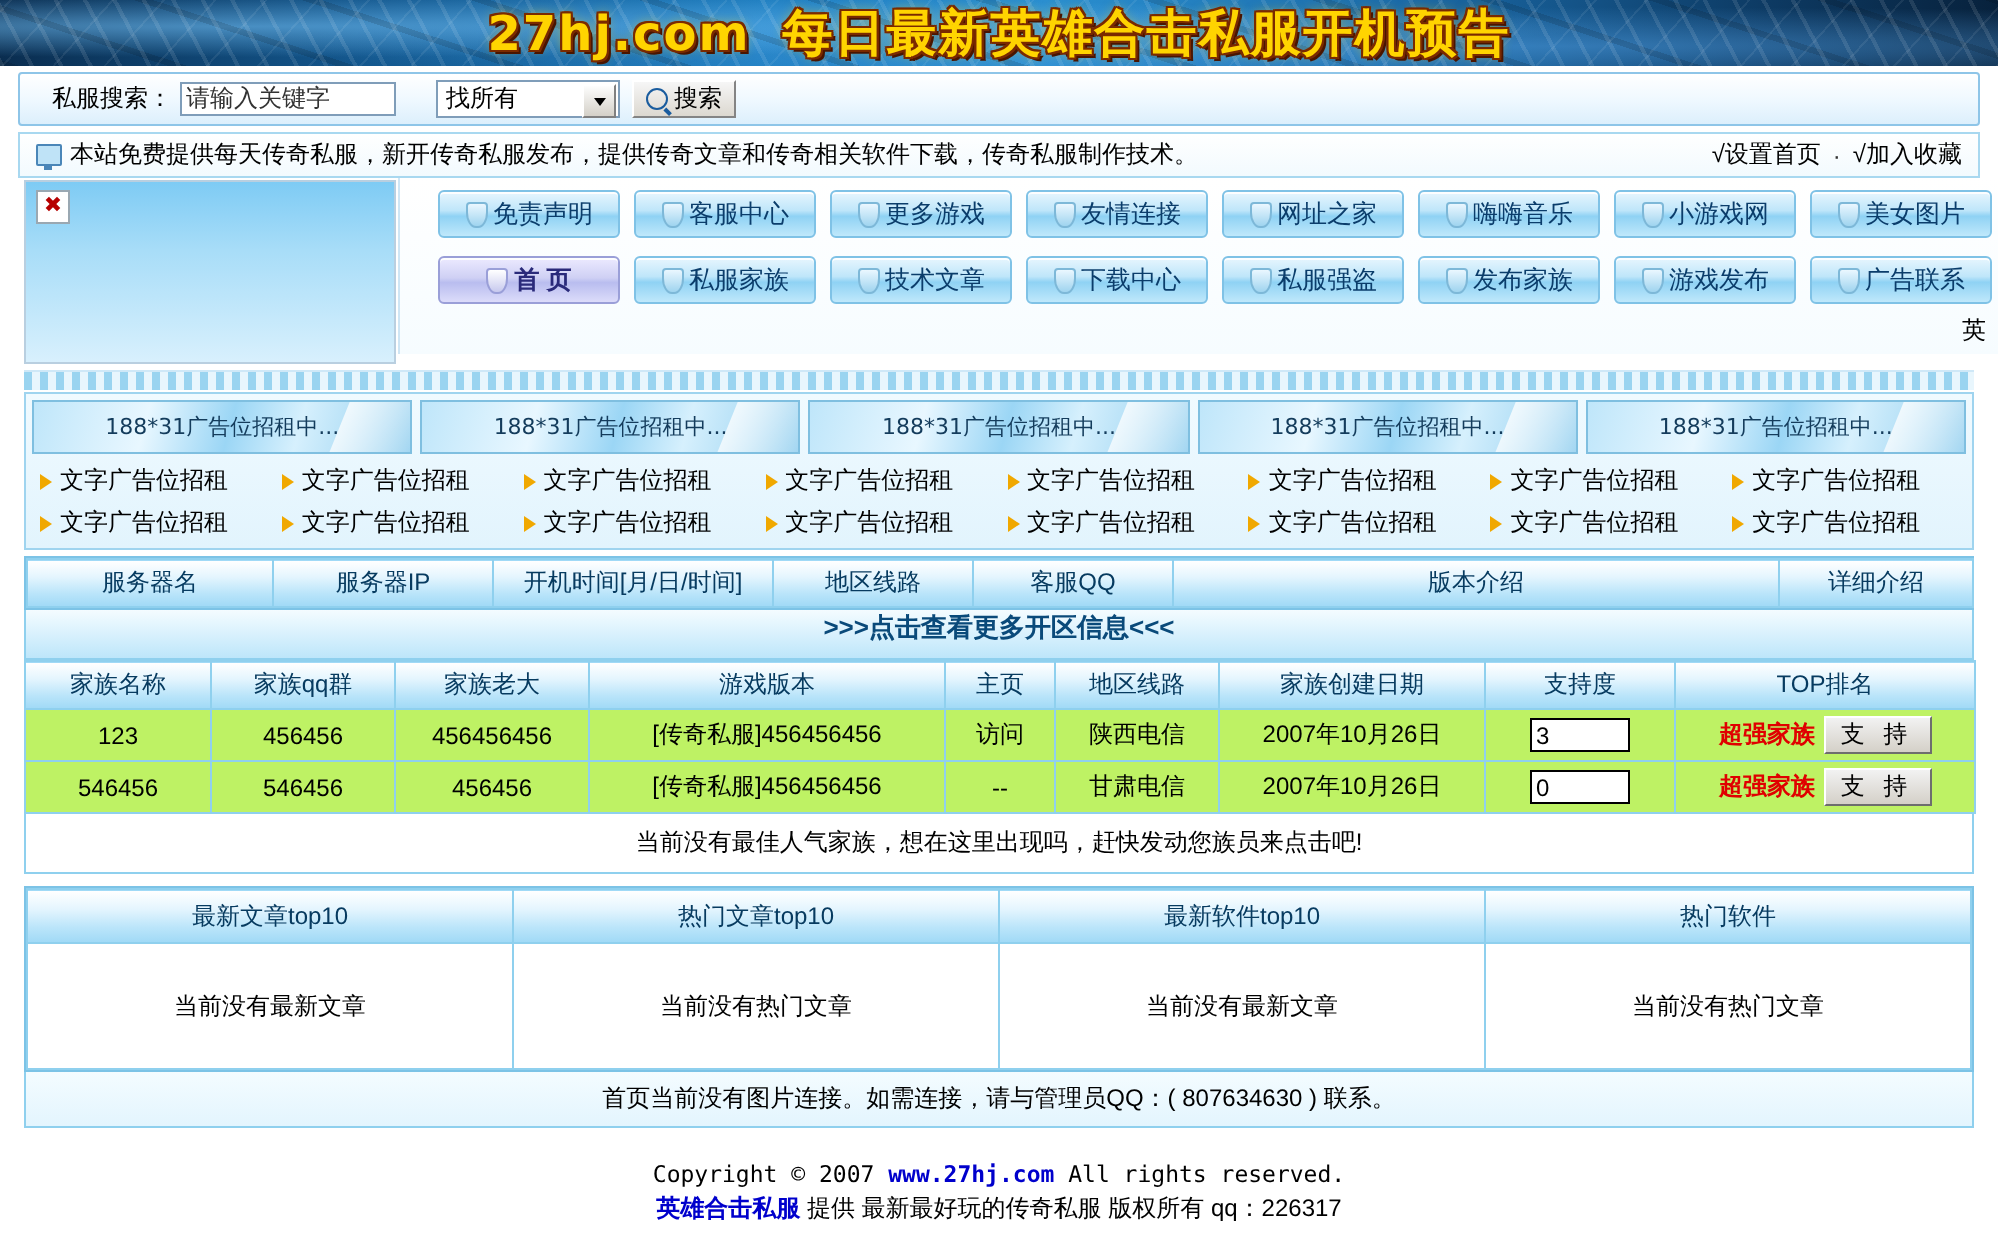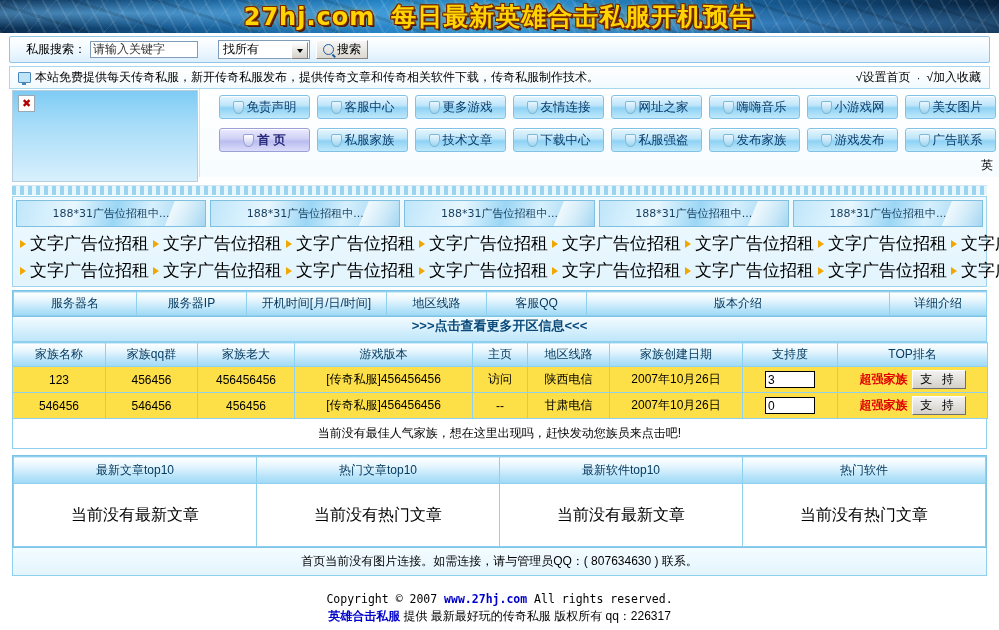--- a/index.html
+++ b/index.html
@@ -167,21 +167,21 @@
   }
   .adbanner:after{
     content:"";position:absolute;right:-12px;top:-16px;width:46px;height:60px;
     background:linear-gradient(100deg,rgba(255,255,255,.85),rgba(255,255,255,0));
     transform:rotate(22deg);
   }
   .textads{margin-top:3px;}
   .tarow{display:flex;}
   .taitem{
     flex:1;display:flex;align-items:center;gap:4px;
-    font-size:17px;color:#000;white-space:nowrap;padding:2px 0 2px 4px;
+    font-size:12px;color:#000;white-space:nowrap;padding:2px 0 2px 4px;
     box-sizing:border-box;cursor:pointer;
   }
   .tri{
     width:0;height:0;flex:0 0 auto;
     border-top:4px solid transparent;border-bottom:4px solid transparent;
     border-left:6px solid #f0a800;
   }
   
   .panel{width:975px;margin:3px auto 0;border:1px solid #7cc3e6;box-sizing:border-box;background:#fff;}
   table.grid{width:100%;border-collapse:collapse;table-layout:fixed;}
@@ -192,21 +192,21 @@
   .hdr th{
     height:22px;
     background:linear-gradient(180deg,#ffffff 0%,#e4f5fe 35%,#bbe5fa 70%,#9fd9f6 100%);
     color:#073b60;
   }
   .moreband{
     height:24px;text-align:center;font-size:13px;font-weight:bold;color:#0a4a7a;
     background:linear-gradient(180deg,#f4fcff 0%,#d9f1fd 50%,#bde6fa 100%);
     border:1px solid #8fd0ee;border-top:none;cursor:pointer;
   }
-  .fam td{background:#fde047;height:26px;}
+  .fam td{background:#bef264;height:26px;}
   .fam td.nb{color:#000;}
   .supbtn{
     display:inline-flex;align-items:center;justify-content:center;
     min-width:54px;height:19px;margin-left:4px;font-size:12px;
     background:linear-gradient(180deg,#f2f2f2,#d4d0c8);
     border:1px solid #ffffff;border-right-color:#6e6e6e;border-bottom-color:#6e6e6e;
     cursor:pointer;letter-spacing:3px;padding:0 4px;box-sizing:border-box;
   }
   .numinput{
     width:50px;height:17px;border:1px solid #000;background:#fff;
@@ -221,21 +221,21 @@
   
   .quad{width:975px;margin:6px auto 0;border:1px solid #7cc3e6;box-sizing:border-box;}
   table.quadt{width:100%;border-collapse:collapse;table-layout:fixed;}
   table.quadt th{
     height:24px;font-size:12px;font-weight:normal;color:#073b60;
     background:linear-gradient(180deg,#ffffff 0%,#e4f5fe 35%,#bbe5fa 70%,#9fd9f6 100%);
     border:1px solid #8fd0ee;
   }
   table.quadt td{
     height:60px;border:1px solid #8fd0ee;text-align:center;
-    vertical-align:middle;font-size:16px;background:#fff;
+    vertical-align:middle;font-size:12px;background:#fff;
   }
   .picnote{
     width:975px;margin:0 auto;border:1px solid #8fd0ee;border-top:none;
     background:linear-gradient(180deg,#f4fcff,#e3f5fe);
     text-align:center;font-size:12px;padding:5px 0;box-sizing:border-box;
   }
   
   .footer{width:999px;text-align:center;padding-top:13px;}
   .flinks{font-size:12px;color:#000;}
   .flinks span{cursor:pointer;}

